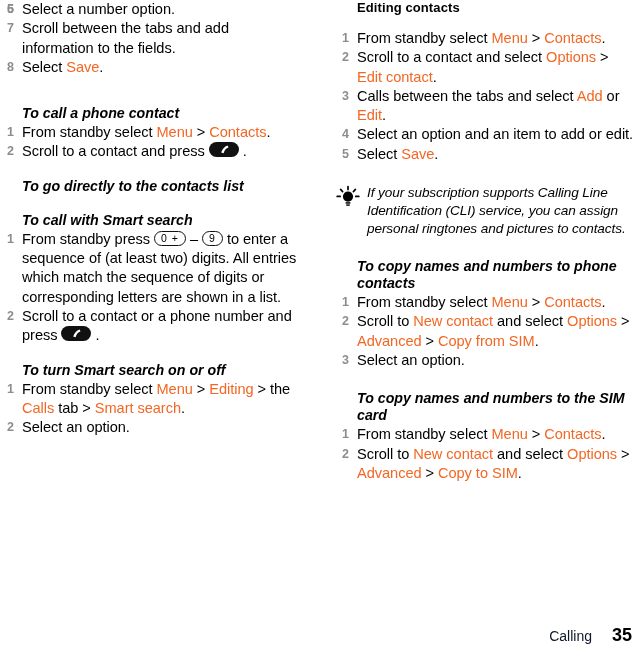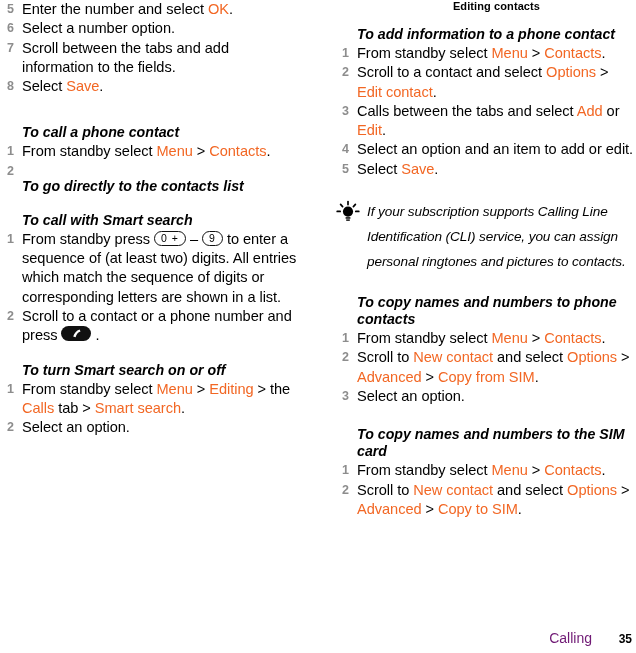--- a/index.html
+++ b/index.html
@@ -26,26 +26,25 @@
   .col {
     position: absolute;
     top: 0;
     width: 301px;
   }
   .col-left  { left: 0px; }
   .col-right { left: 335px; }
 
   
   .h-section {
-    font-size: 11px;
+    font-size: 13px;
     font-weight: bold;
     letter-spacing: 0.1px;
     margin: 0 0 2px 0;
     padding-left: 22px;
-    text-align: center;
   }
   .h-task {
     font-size: 14.2px;
     font-weight: bold;
     font-style: italic;
     line-height: 17px;
     margin: 0 0 1px 0;
     padding-left: 22px;
   }
 
@@ -116,21 +115,21 @@
     top: -1px;
   }
   .callpill svg { display:block; }
 
   
   .tip {
     position: relative;
     padding-left: 32px;
     font-size: 13.6px;
     font-style: italic;
-    line-height: 25px;
+    line-height: 18px;
     letter-spacing: -0.1px;
   }
   .tip .bulb {
     position: absolute;
     left: 0px;
     top: 1px;
     width: 26px;
     height: 26px;
   }
 
@@ -138,52 +137,54 @@
   .footer {
     position: absolute;
     right: 4px;
     bottom: 7px;
     display: flex;
     align-items: baseline;
     gap: 14px;
   }
   .footer .chapter {
     font-size: 14px;
-    color: #701a75;
+    color: #0f172a;
     text-align: right;
   }
   .footer .pageno {
-    font-size: 12px;
+    font-size: 18px;
     font-weight: bold;
     color: #000;
     min-width: 26px;
     text-align: right;
   }
 </style>
 </head>
 <body>
 
 <div class="page">
 
   <div class="col col-left">
 
     <ol class="steps">
-        <li class="step"><span class="num">5</span><span><span>Enter the number and select </span><span class="o">OK</span><span>.</span></span></li>
+        <li class="step"><span class="num">5</span></li>
         <li class="step"><span class="num">6</span><span><span>Select a number option.</span></span></li>
         <li class="step"><span class="num">7</span><span><span>Scroll between the tabs and add information to the fields.</span></span></li>
         <li class="step"><span class="num">8</span><span><span>Select </span><span class="o">Save</span><span>.</span></span></li>
       </ol>
 
     <div class="gap-l"></div>
 
     <div class="gap-m"></div>
     <div class="h-task">To call a phone contact</div>
     <ol class="steps">
         <li class="step"><span class="num">1</span><span><span>From standby select </span><span class="o">Menu</span><span> &gt; </span><span class="o">Contacts</span><span>.</span></span></li>
-        <li class="step"><span class="num">2</span></li>
+        <li class="step"><span class="num">2</span><span><span>Scroll to a contact and press </span><span class="callpill"><svg viewBox="0 0 30 15" width="30" height="15">
+                <path d="M18.6 3.4 C15.4 4.6 13.2 7.0 12.2 10.6 L14.6 11.3 C15.4 8.3 17.0 6.4 19.5 5.5 Z" fill="#fff"></path>
+              </svg></span><span> .</span></span></li>
       </ol>
 
     <div class="gap-l"></div>
     <div class="h-task">To go directly to the contacts list</div>
 
     <div class="gap-l"></div>
     <div class="h-task">To call with Smart search</div>
     <ol class="steps">
         <li class="step"><span class="num">1</span><span><span>From standby press </span><span class="keycap">0 +</span><span> – </span><span class="keycap">9</span><span> to enter a sequence of (at least two) digits. All entries which match the sequence of digits or corresponding letters are shown in a list.</span></span></li>
         <li class="step"><span class="num">2</span><span><span>Scroll to a contact or a phone number and press </span><span class="callpill"><svg viewBox="0 0 30 15" width="30" height="15">
@@ -197,21 +198,20 @@
         <li class="step"><span class="num">1</span><span><span>From standby select </span><span class="o">Menu</span><span> &gt; </span><span class="o">Editing</span><span> &gt; the </span><span class="o">Calls</span><span> tab &gt; </span><span class="o">Smart search</span><span>.</span></span></li>
         <li class="step"><span class="num">2</span><span><span>Select an option.</span></span></li>
       </ol>
   </div>
 
   <div class="col col-right">
 
     <div class="h-section">Editing contacts</div>
 
     <div class="gap-m"></div>
-    <div class="h-task">To add information to a phone contact</div>
     <ol class="steps">
         <li class="step"><span class="num">1</span><span><span>From standby select </span><span class="o">Menu</span><span> &gt; </span><span class="o">Contacts</span><span>.</span></span></li>
         <li class="step"><span class="num">2</span><span><span>Scroll to a contact and select </span><span class="o">Options</span><span> &gt; </span><span class="o">Edit contact</span><span>.</span></span></li>
         <li class="step"><span class="num">3</span><span><span>Calls between the tabs and select </span><span class="o">Add</span><span> or </span><span class="o">Edit</span><span>.</span></span></li>
         <li class="step"><span class="num">4</span><span><span>Select an option and an item to add or edit.</span></span></li>
         <li class="step"><span class="num">5</span><span><span>Select </span><span class="o">Save</span><span>.</span></span></li>
       </ol>
 
     <div class="gap-xl"></div>
     <div class="tip">

